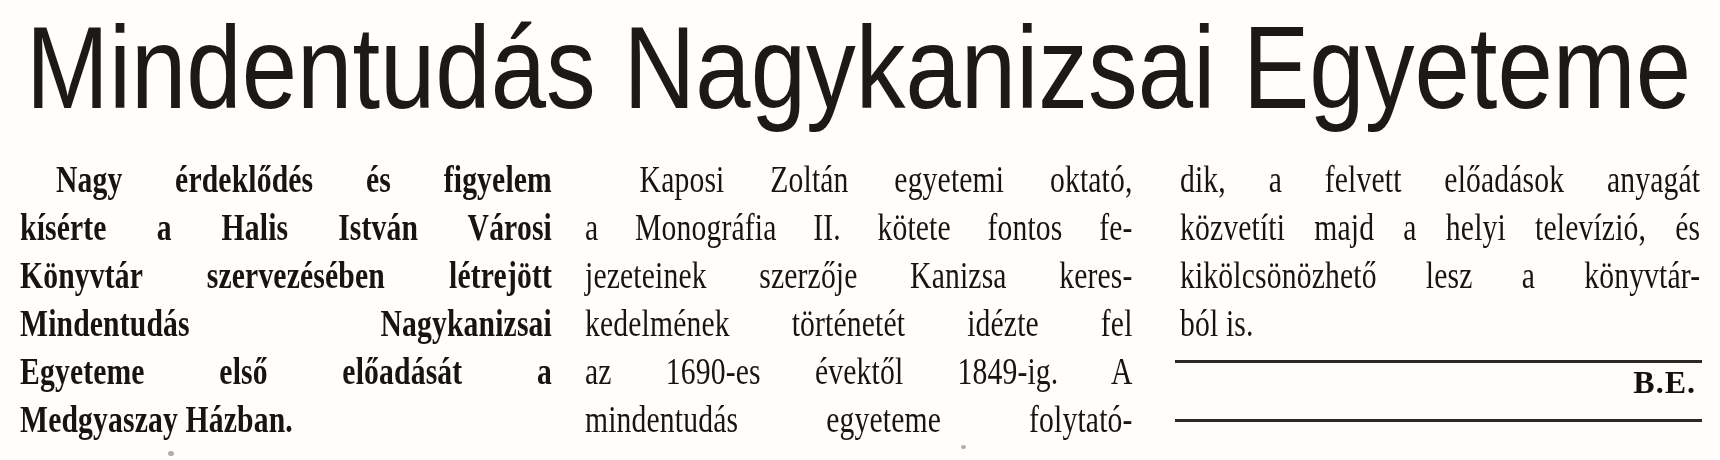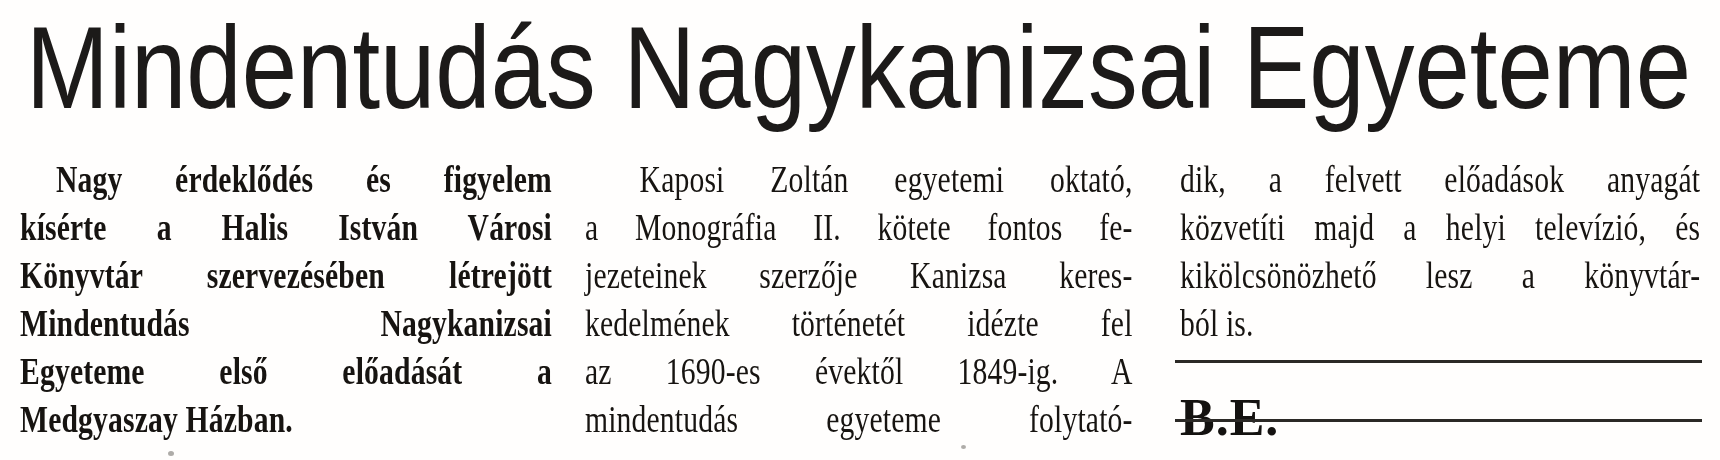--- a/index.html
+++ b/index.html
@@ -48,23 +48,24 @@
     width: 527px;
     height: 3px;
     background: #2b2926;
   }
   .rule-top    { top: 360px; }
   .rule-bottom { top: 419px; }
   .signature {
     position: absolute;
     left: 1180px;
     width: 516px;
-    top: 388px;
+    top: 364px;
+    text-align: right;
     font-weight: bold;
-    font-size: 52px;
+    font-size: 32px;
     letter-spacing: 1px;
     color: #141210;
   }
 
   
   .speck {
     position: absolute;
     background: #6b6862;
     border-radius: 50%;
     opacity: 0.55;

